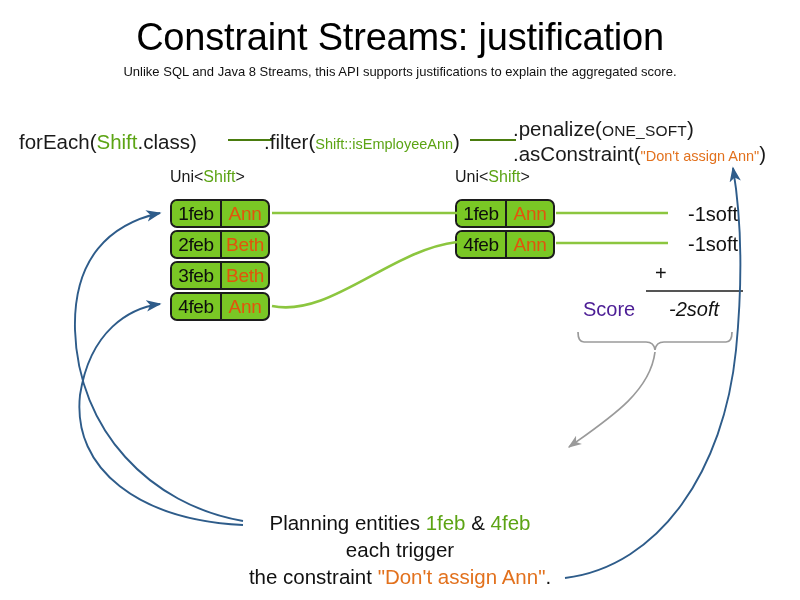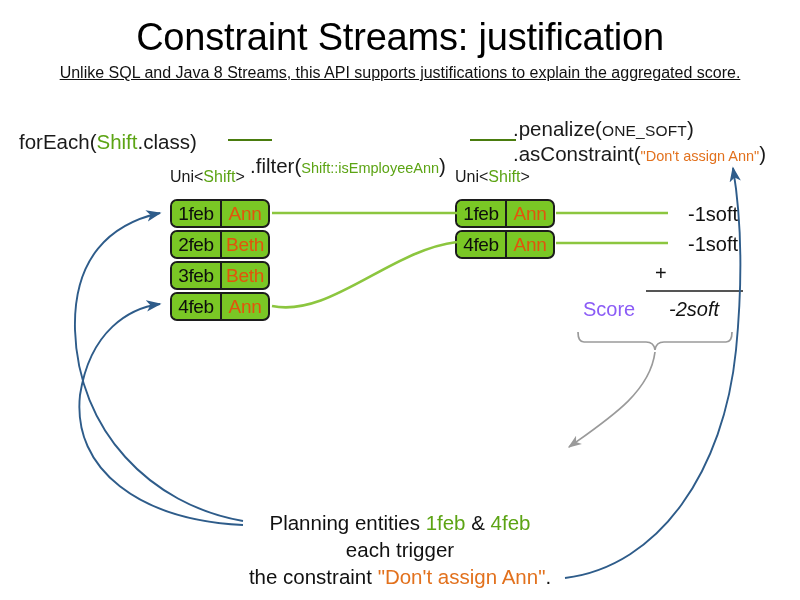--- a/index.html
+++ b/index.html
@@ -28,24 +28,23 @@
     left: 0; right: 0; top: 16px;
     text-align: center;
     font-size: 38px;
     letter-spacing: -0.2px;
     color: #000;
     white-space: nowrap;
   }
   #subtitle {
     left: 0; right: 0; top: 64px;
     text-align: center;
-    font-size: 16px;
-    color: #111;
-    white-space: nowrap;
-    text-decoration: underline;
+    font-size: 13px;
+    color: #111;
+    white-space: nowrap;
   }
 
   
   .code {
     font-size: 20.5px;
     color: #1a1a1a;
     white-space: nowrap;
     line-height: 1.05;
   }
   .green-id { color: #5ca414; }
@@ -56,21 +55,21 @@
   .smallcaps {
     font-size: 15.5px;
     letter-spacing: 0.2px;
     color: #1a1a1a;
   }
   .small-orange {
     font-size: 14.5px;
     color: #e2711d;
   }
   #code-foreach { left: 19px; top: 131px; }
-  #code-filter  { left: 250px; top: 131px; margin-top: 24px; }
+  #code-filter  { left: 264px; top: 131px; }
   #code-penalize { left: 513px; top: 118px; }
   #code-asconstraint { left: 513px; top: 143px; }
 
   
   .dash {
     height: 2px;
     background: #4a7c0e;
   }
   #dash-1 { left: 228px; top: 139px; width: 44px; background: #4a7c0e; }
   #dash-2 { left: 470px; top: 139px; width: 46px; background: #4a7c0e; }
@@ -136,21 +135,21 @@
     font-size: 20px;
     color: #111;
   }
   #sum-rule {
     left: 646px; top: 290px;
     width: 97px; height: 2px;
     background: #555;
   }
   #score-label {
     left: 583px; top: 298px;
-    font-size: 20px; color: #8b5cf6;
+    font-size: 20px; color: #4c1d95;
   }
   #score-total {
     left: 669px; top: 298px;
     font-size: 20px; color: #111; font-style: italic;
   }
 
   
   #why {
     left: 0; right: 0; top: 470px;
     text-align: center;

